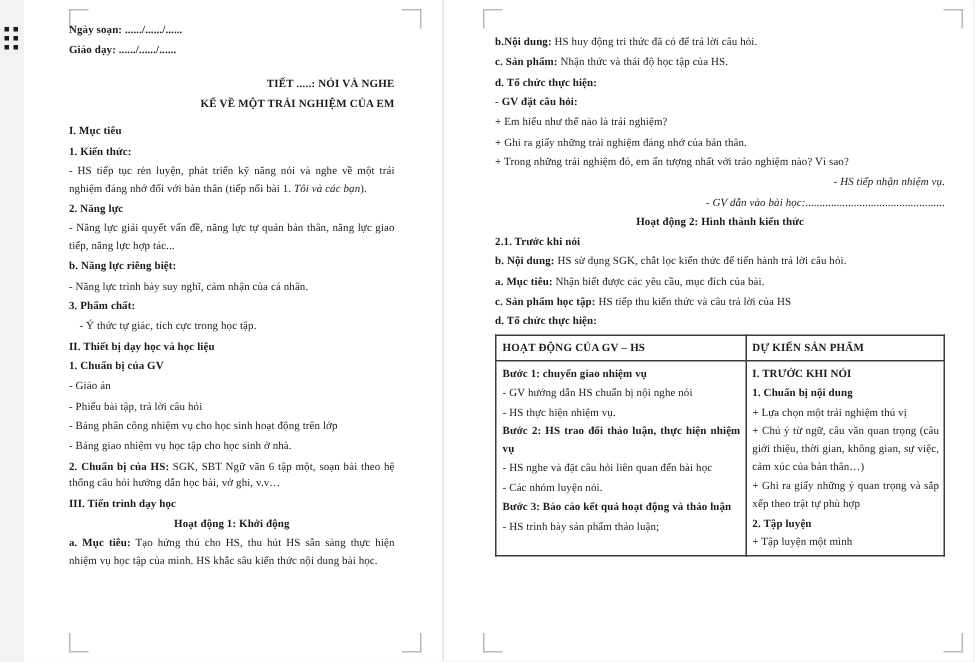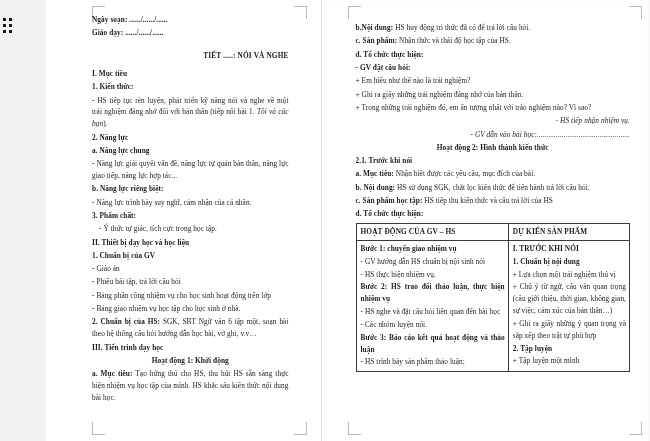--- a/index.html
+++ b/index.html
@@ -13,21 +13,20 @@
     font-family: "Liberation Serif", "DejaVu Serif", serif;
     overflow: hidden;
     position: relative;
   }
 
   .viewer {
     position: absolute;
     inset: 0;
     display: flex;
     background: #f2f2f2;
-    padding-left: 46px;
   }
 
   
   .handle {
     position: absolute;
     left: 3px;
     top: 18px;
     width: 9px;
     height: 16px;
     display: grid;
@@ -177,30 +176,30 @@
     <div class="crop br"></div>
 
     <div class="doc" style="padding-left:24px;padding-right:14px;">
 
       <p class="b">Ngày soạn: ....../....../......</p>
       <p class="b">Giáo dạy: ....../....../......</p>
 
       <div class="spacer-md"></div>
 
       <p class="title-line">TIẾT .....: NÓI VÀ NGHE</p>
+      <p class="title-line">KỂ VỀ MỘT TRẢI NGHIỆM CỦA EM</p>
 
       <div class="spacer-sm"></div>
 
       <p class="b">I. Mục tiêu</p>
       <p class="b">1. Kiến thức:</p>
 
       <p class="just"><span>- HS tiếp tục rèn luyện, phát triển kỹ năng nói và nghe về một trải nghiệm đáng nhớ đối với bản thân (tiếp nối bài 1. </span><span class="i">Tôi và các bạn</span><span>).</span></p>
 
       <p class="b">2. Năng lực</p>
-      <p class="b">a. Năng lực chung</p>
       <p class="just">- Năng lực giải quyết vấn đề, năng lực tự quản bản thân, năng lực giao tiếp, năng lực hợp tác...</p>
 
       <p class="b">b. Năng lực riêng biệt:</p>
       <p>- Năng lực trình bày suy nghĩ, cảm nhận của cá nhân.</p>
 
       <p class="b">3. Phẩm chất:</p>
       <p class="indent">- Ý thức tự giác, tích cực trong học tập.</p>
 
       <p class="b">II. Thiết bị dạy học và học liệu</p>
       <p class="b">1. Chuẩn bị của GV</p>
@@ -240,40 +239,40 @@
       <p>+ Trong những trải nghiệm đó, em ấn tượng nhất với trảo nghiệm nào? Vì sao?</p>
 
       <p class="i">- HS tiếp nhận nhiệm vụ.</p>
 
       <p class="i"><span>- GV dẫn vào bài học:</span><span>.................................................</span></p>
 
       <p class="heading-center">Hoạt động 2: Hình thành kiến thức</p>
 
       <p class="b">2.1. Trước khi nói</p>
 
+      <p><span class="b">b. Nội dung:</span><span> HS sử dụng SGK, chắt lọc kiến thức để tiến hành trả lời câu hỏi.</span></p>
+
       <p><span class="b">a. Mục tiêu:</span><span> Nhận biết được các yêu cầu, mục đích của bài.</span></p>
-
-      <p><span class="b">b. Nội dung:</span><span> HS sử dụng SGK, chắt lọc kiến thức để tiến hành trả lời câu hỏi.</span></p>
 
       <p><span class="b">c. Sản phẩm học tập:</span><span> HS tiếp thu kiến thức và câu trả lời của HS</span></p>
 
       <p class="b">d. Tổ chức thực hiện:</p>
 
       <table class="act">
         <thead>
           <tr>
             <th class="col-a">HOẠT ĐỘNG CỦA GV – HS</th>
             <th class="col-b">DỰ KIẾN SẢN PHẨM</th>
           </tr>
         </thead>
         <tbody>
           <tr>
             <td class="col-a j">
               <p class="b">Bước 1: chuyển giao nhiệm vụ</p>
-              <p class="j">- GV hướng dẫn HS chuẩn bị nội sinh nói</p>
+              <p class="j">- GV hướng dẫn HS chuẩn bị nội nghe nói</p>
               <p>- HS thực hiện nhiệm vụ.</p>
               <p class="b j">Bước 2: HS trao đổi thảo luận, thực hiện nhiệm vụ</p>
               <p class="j">- HS nghe và đặt câu hỏi liên quan đến bài học</p>
               <p>- Các nhóm luyện nói.</p>
               <p class="b j">Bước 3: Báo cáo kết quả hoạt động và thảo luận</p>
               <p>- HS trình bày sản phẩm thảo luận;</p>
             </td>
             <td class="col-b j">
               <p class="b">I. TRƯỚC KHI NÓI</p>
               <p class="b">1. Chuẩn bị nội dung</p>

